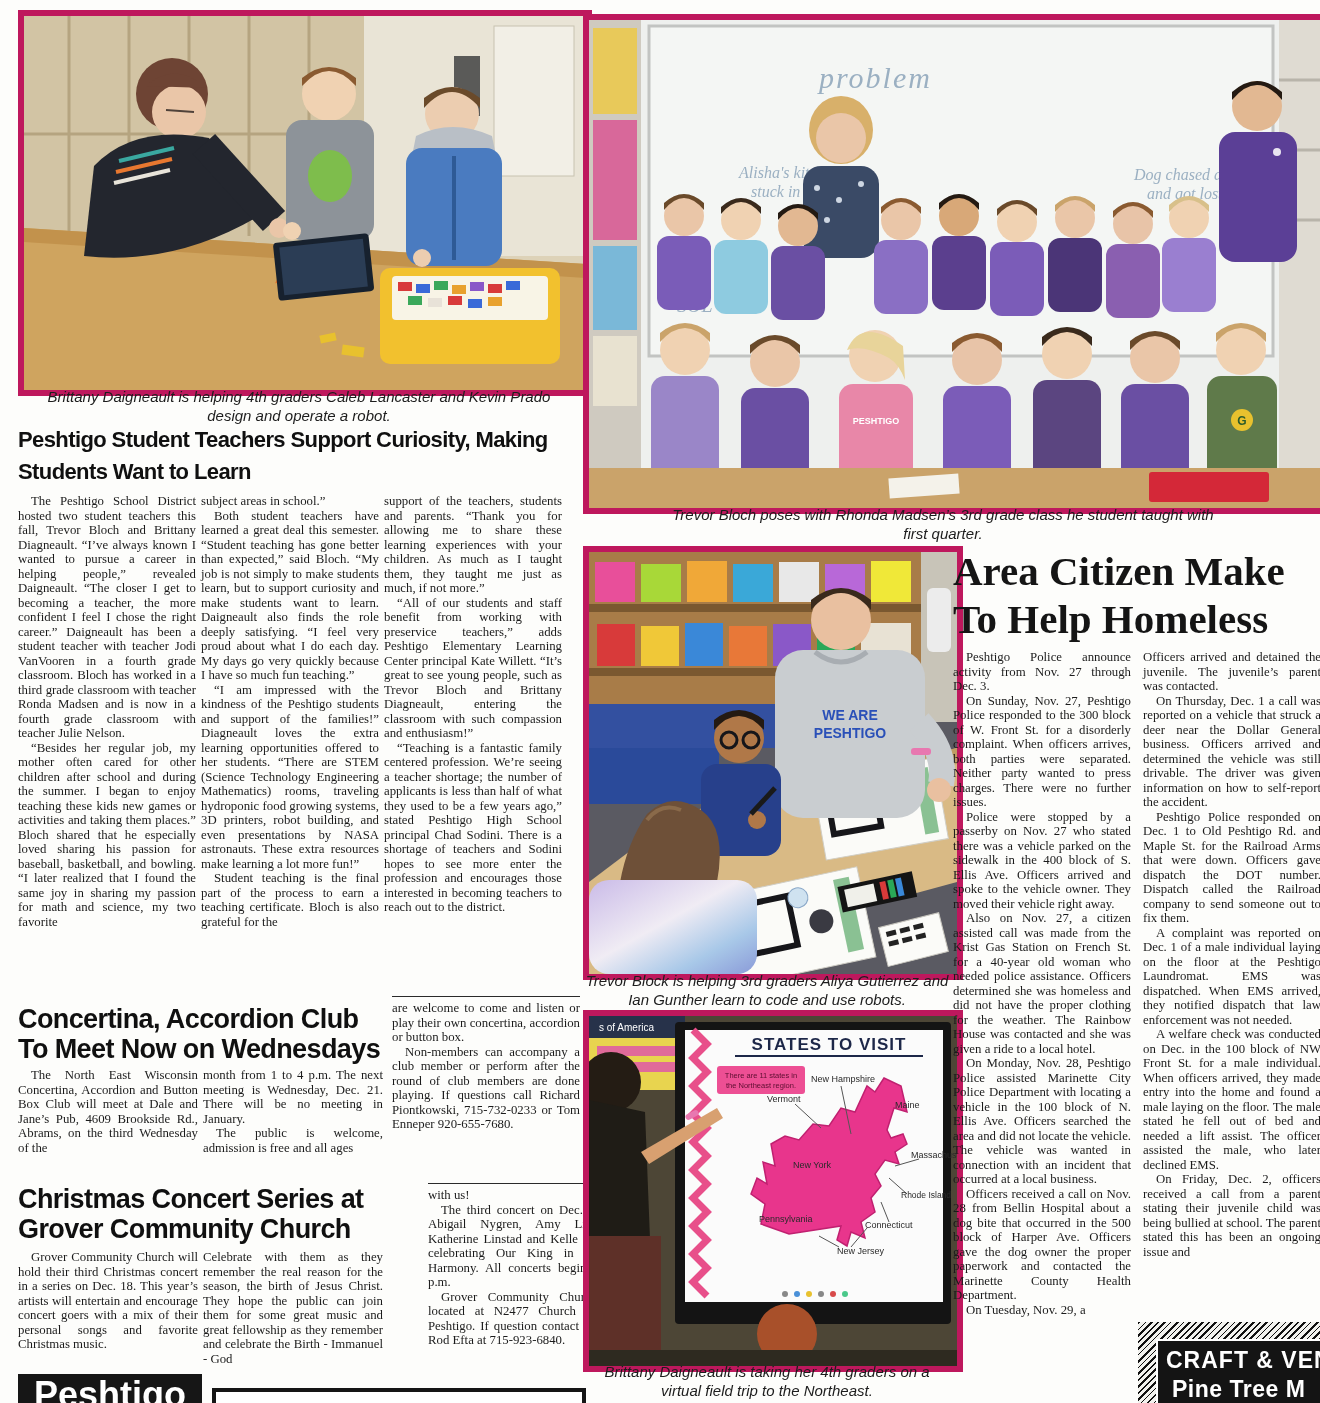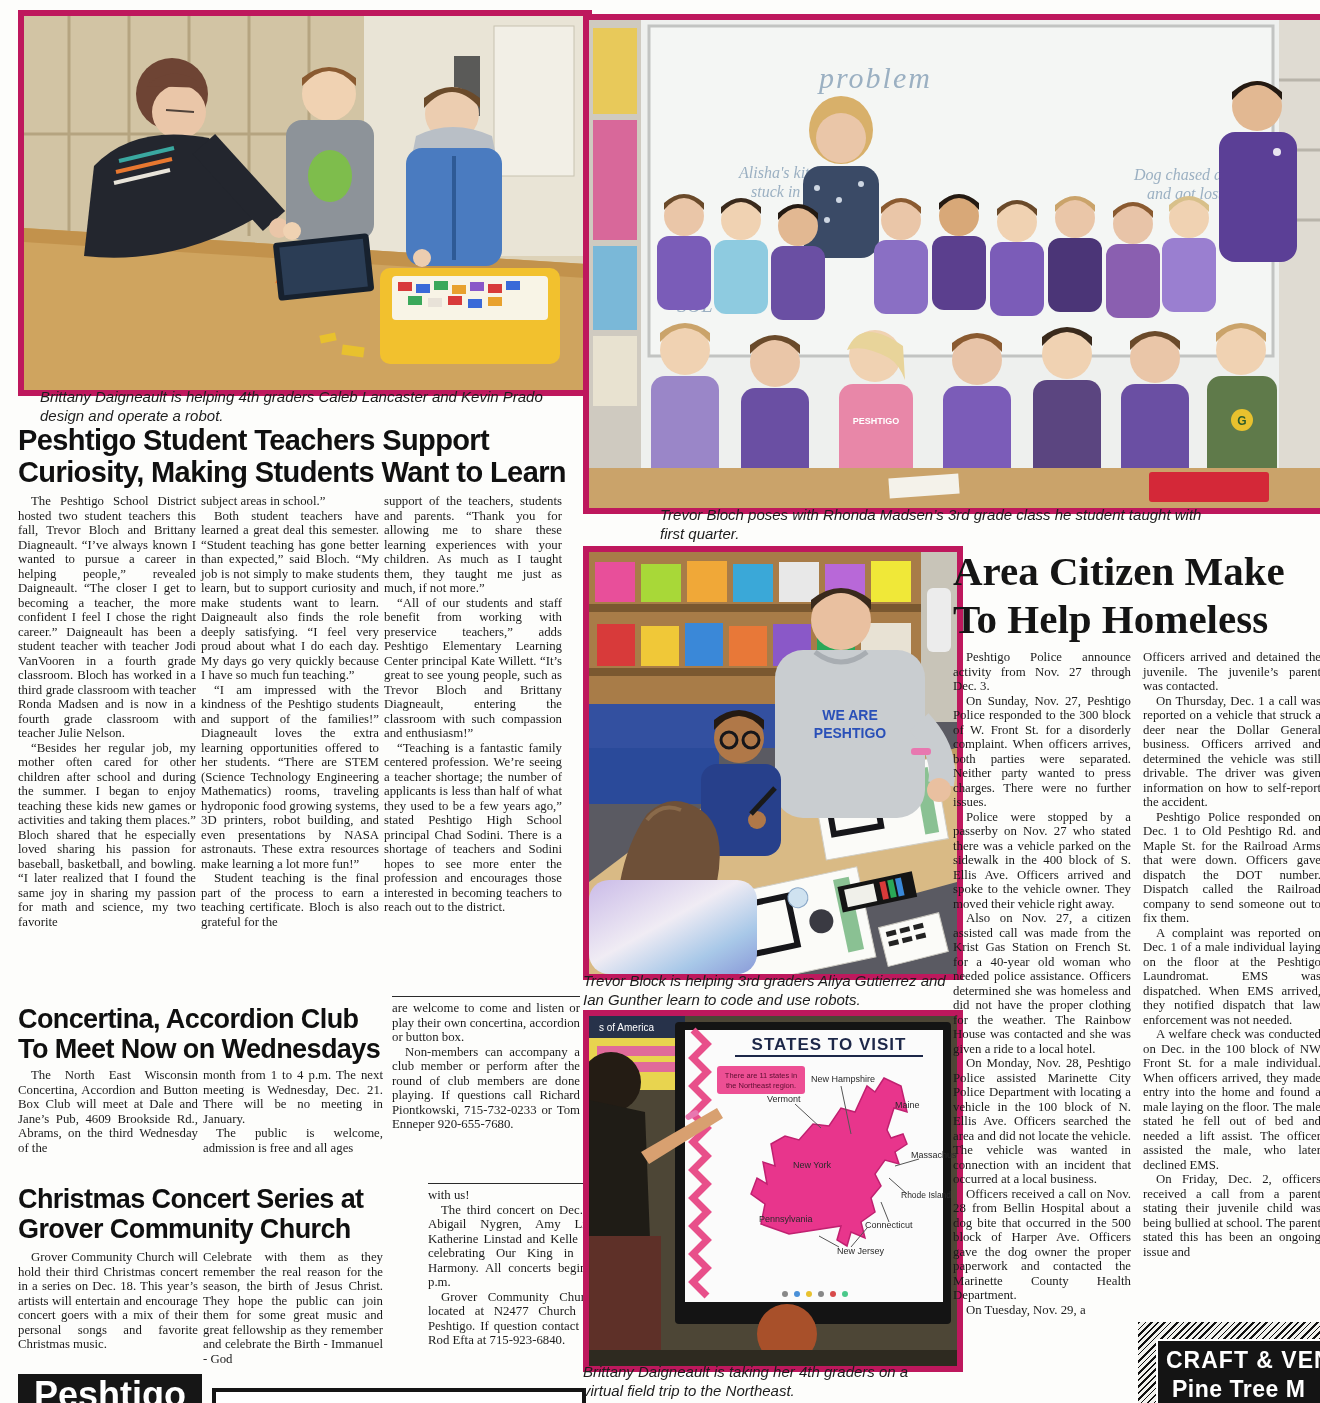--- a/index.html
+++ b/index.html
@@ -4,25 +4,25 @@
 <style>
   html,body{margin:0;padding:0;background:#e8e8e8;}
   #page{position:relative;width:1320px;height:1403px;background:#fdfdfb;overflow:hidden;
         font-family:"Liberation Serif",serif;color:#1b1b1b;}
   .abs{position:absolute;}
   
   .photo{position:absolute;overflow:hidden;border:6px solid #be185d;background:#ccc;}
   .photo svg{display:block;}
   
   .caption{position:absolute;font:italic 15px/18.5px "Liberation Sans",sans-serif;
-           color:#1d1d1d;}
+           text-align:center;color:#1d1d1d;}
   
   .head-sans{position:absolute;font-family:"Liberation Sans",sans-serif;font-weight:bold;
              color:#101010;letter-spacing:-0.6px;}
-  .h1a{font-size:29px;line-height:32px;}
+  .h1a{font-size:22px;line-height:32px;}
   .h2a{font-size:27px;line-height:30px;}
   .head-serif{position:absolute;font-family:"Liberation Serif",serif;font-weight:bold;
               color:#151515;font-size:41px;line-height:47px;white-space:nowrap;}
   
   .cols{position:absolute;display:flex;}
   .col{font-size:12.8px;line-height:14.5px;text-align:justify;hyphens:none;}
   .col p{margin:0;text-indent:13px;}
   .col p.cont{text-indent:0;}
   .colnarrow{width:178px;}
   .gap14{gap:5px;}

